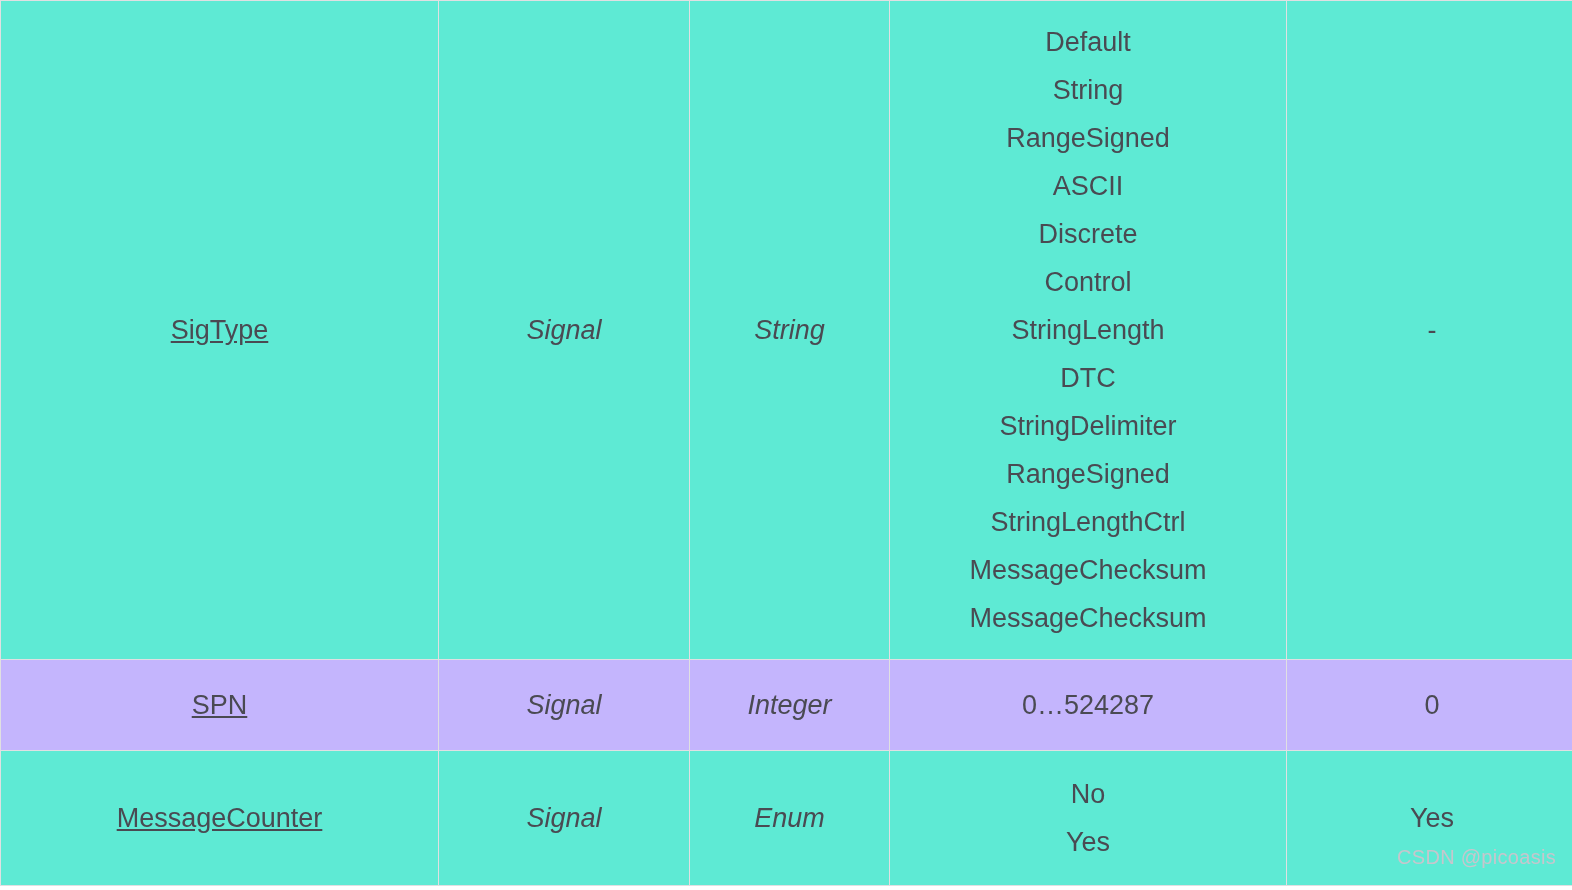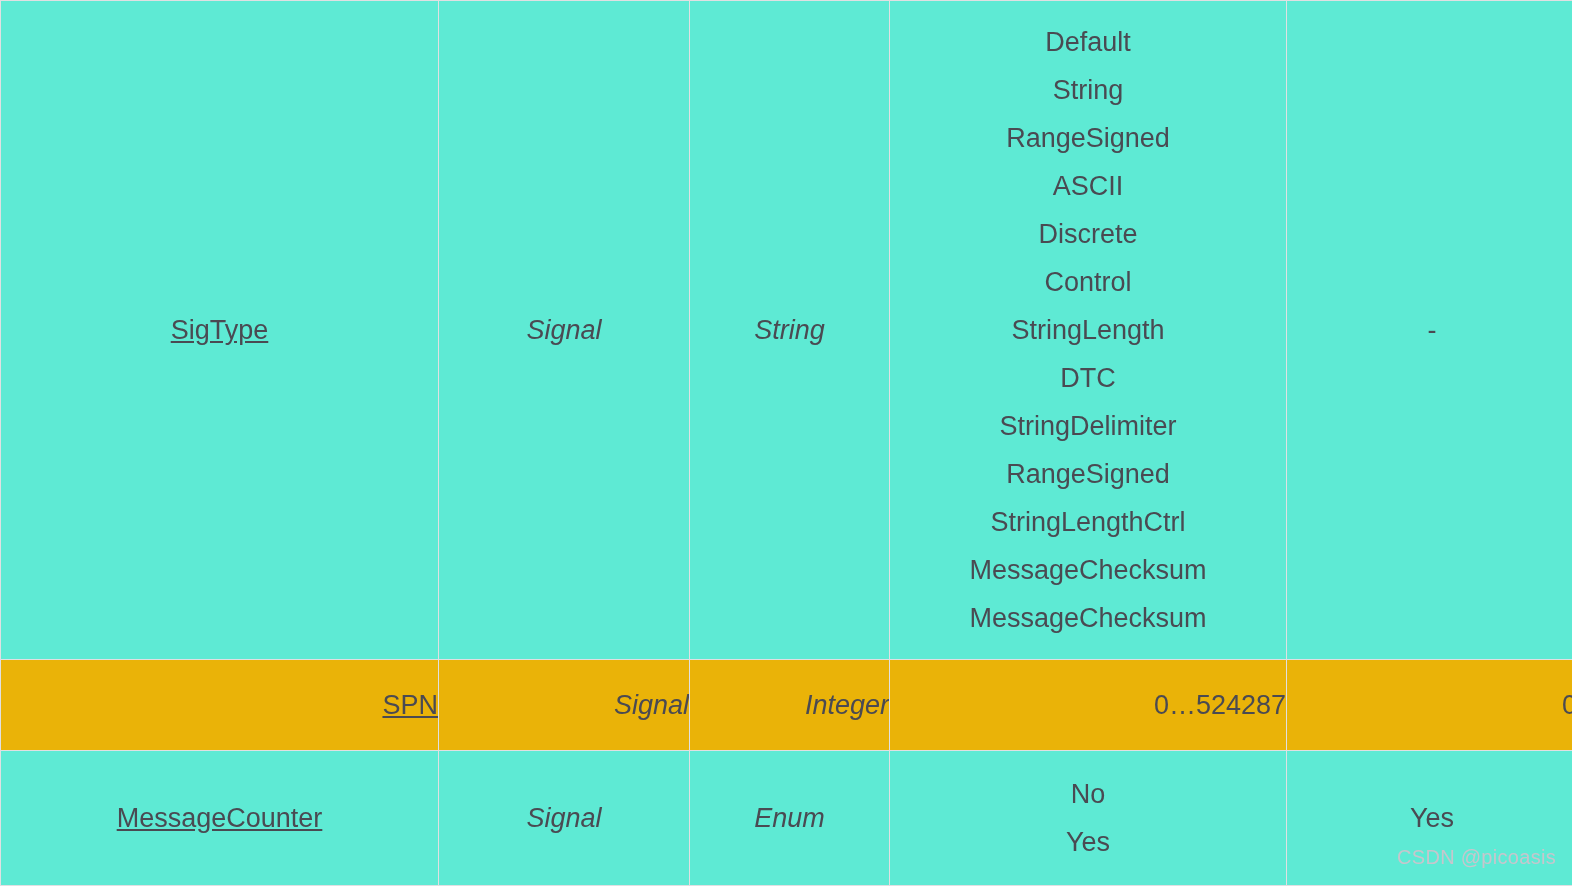--- a/index.html
+++ b/index.html
@@ -41,21 +41,21 @@
 
   
   .c1 { width: 437px; text-decoration: underline; }
   .c2 { width: 250px; font-style: italic; }
   .c3 { width: 199px; font-style: italic; }
   .c4 { width: 396px; }
   .c5 { width: 290px; }
 
   
   tr.shaded td { background: #5eead4; }
-  tr.plain  td { background: #eab308; text-align: right; }
+  tr.plain  td { background: #c4b5fd; }
 
   
   tr.clip-row td {
     height: 8px;
     line-height: 8px;
     font-size: 0;
   }
 
   .row-tall td   { height: 658px; }
   .row-short td  { height: 90px; }

